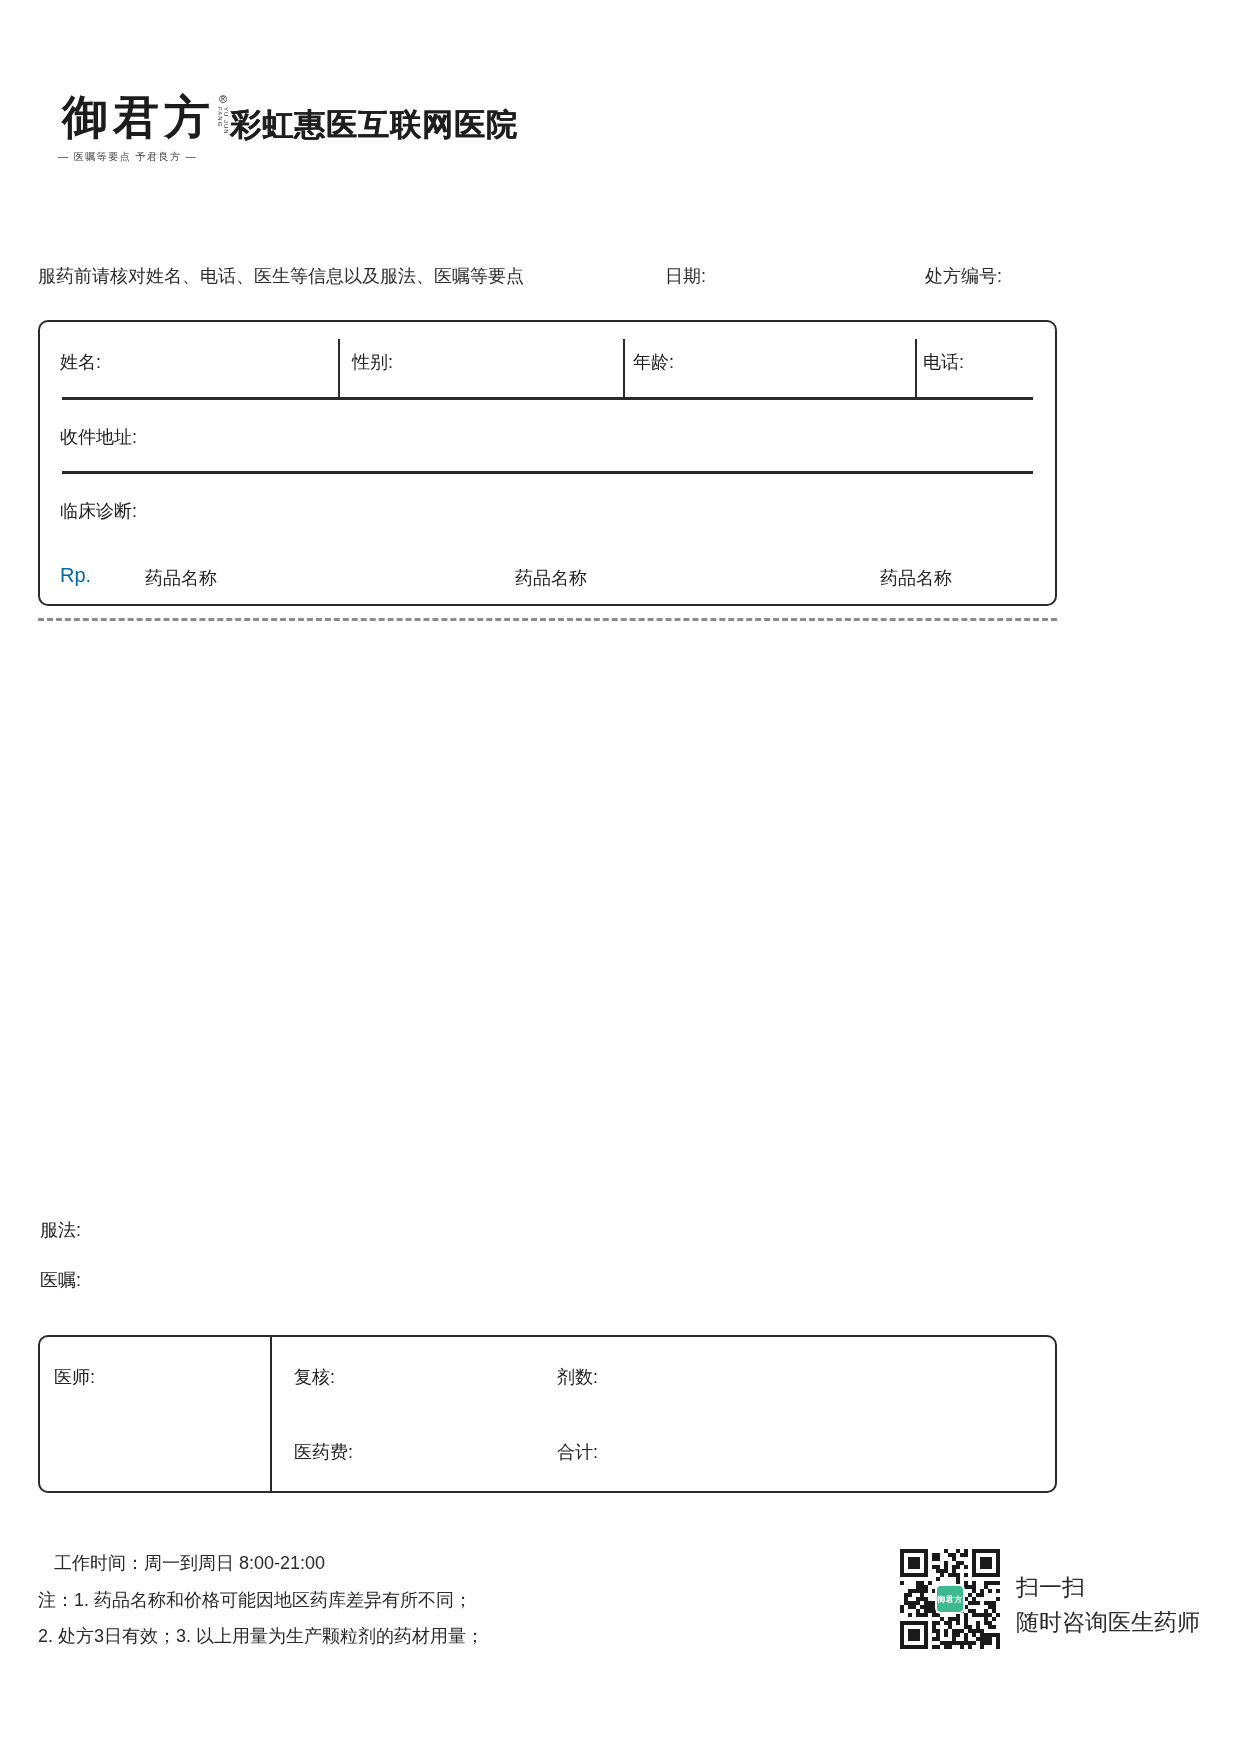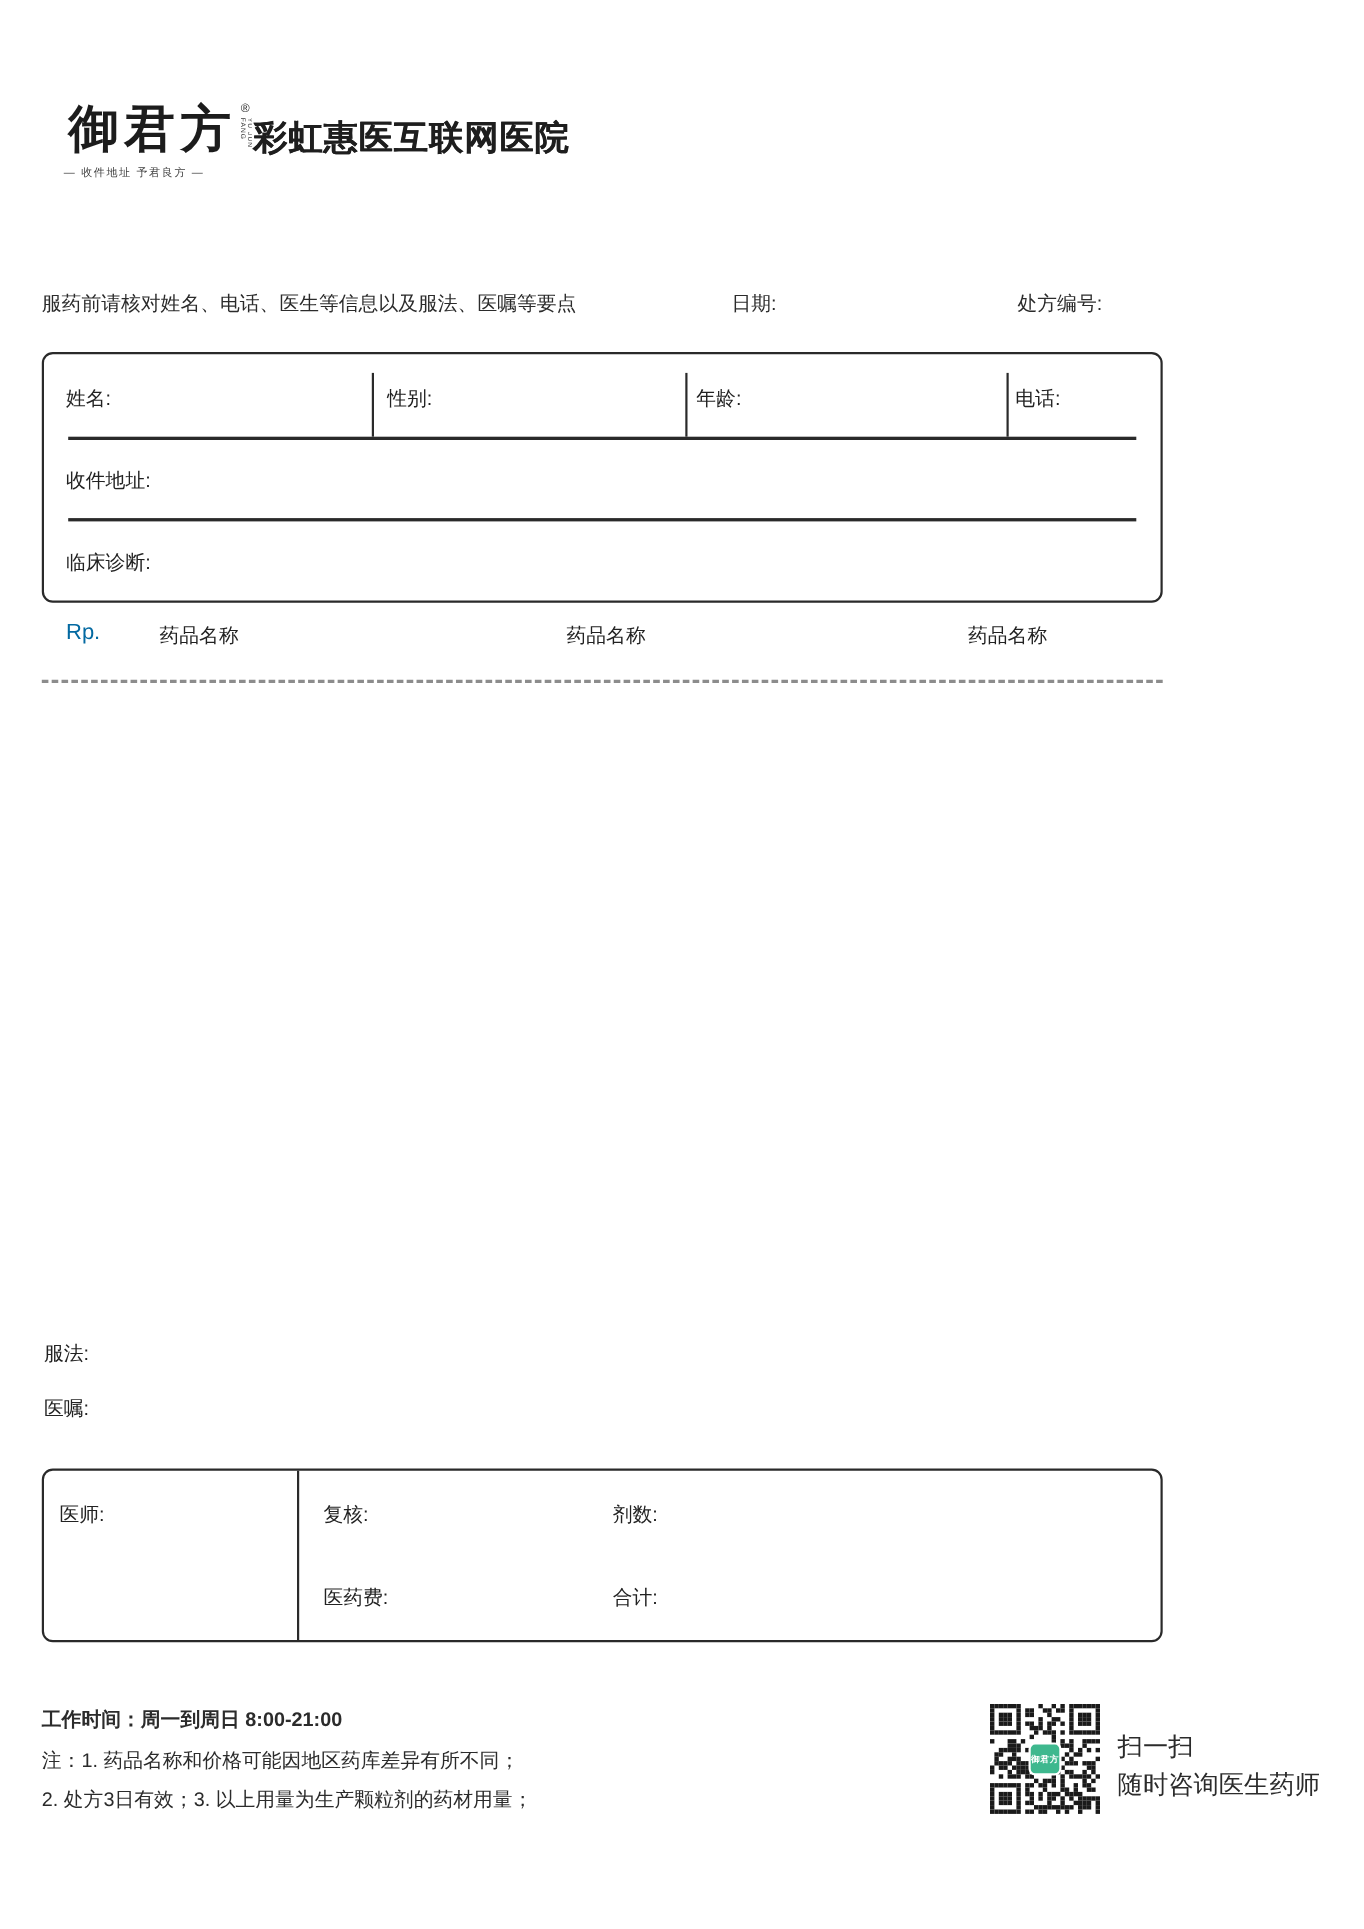--- a/index.html
+++ b/index.html
@@ -51,29 +51,29 @@
 
 <div id="page">
 
   <div class="abs logo-row" style="left:62px;top:94px;">
     <span class="logo-main">御君方</span>
     <span class="logo-side">
       <span class="logo-reg">®</span>
       <span class="logo-vert">YU JUN FANG</span>
     </span>
   </div>
-  <div class="abs logo-tagline" style="left:58px;top:150px;">— 收件地址 予君良方 —</div>
+  <div class="abs logo-tagline" style="left:58px;top:150px;">— 医嘱等要点 予君良方 —</div>
 
   <div class="abs meta-text" style="left:38px;top:264px;">服药前请核对姓名、电话、医生等信息以及服法、医嘱等要点</div>
 
   <div class="abs hospital-title" style="left:230px;top:104px;">彩虹惠医互联网医院</div>
   <div class="abs meta-text" style="left:665px;top:264px;text-align:center;">日期:</div>
   <div class="abs meta-text" style="left:925px;top:264px;">处方编号:</div>
 
-  <div class="abs form-box" style="left:38px;top:320px;width:1019px;height:228px;">
+  <div class="abs form-box" style="left:38px;top:320px;width:1019px;height:286px;">
 
     <div class="abs field-label" style="left:20px;top:28px;">姓名:</div>
     <div class="abs field-label" style="left:312px;top:28px;">性别:</div>
     <div class="abs field-label" style="left:593px;top:28px;">年龄:</div>
     <div class="abs field-label" style="left:883px;top:28px;text-align:center;">电话:</div>
 
     <div class="abs vline" style="left:298px;top:17px;height:58px;"></div>
     <div class="abs vline" style="left:583px;top:17px;height:58px;"></div>
     <div class="abs vline" style="left:875px;top:17px;height:58px;"></div>
 
@@ -97,21 +97,21 @@
 
   <div class="abs form-box" style="left:38px;top:1335px;width:1019px;height:158px;">
     <div class="abs vline" style="left:230px;top:0;bottom:0;"></div>
     <div class="abs field-label" style="left:14px;top:28px;">医师:</div>
     <div class="abs field-label" style="left:254px;top:28px;">复核:</div>
     <div class="abs field-label" style="left:517px;top:28px;">剂数:</div>
     <div class="abs field-label" style="left:254px;top:103px;">医药费:</div>
     <div class="abs field-label" style="left:517px;top:103px;">合计:</div>
   </div>
 
-  <div class="abs footer-text" style="left:38px;top:1551px;font-weight:bold;">工作时间：周一到周日 8:00-21:00</div>
+  <div class="abs footer-text" style="left:54px;top:1551px;">工作时间：周一到周日 8:00-21:00</div>
   <div class="abs footer-text" style="left:38px;top:1588px;">注：1. 药品名称和价格可能因地区药库差异有所不同；</div>
   <div class="abs footer-text" style="left:38px;top:1624px;">2. 处方3日有效；3. 以上用量为生产颗粒剂的药材用量；</div>
 
   <div class="abs qr-wrap" style="left:900px;top:1549px;">
     <svg width="100" height="100" viewBox="0 0 100 100">
         <rect x="0" y="0" width="4" height="4" fill="#1a1a1a"></rect>
         <rect x="4" y="0" width="4" height="4" fill="#1a1a1a"></rect>
         <rect x="8" y="0" width="4" height="4" fill="#1a1a1a"></rect>
         <rect x="12" y="0" width="4" height="4" fill="#1a1a1a"></rect>
         <rect x="16" y="0" width="4" height="4" fill="#1a1a1a"></rect>

